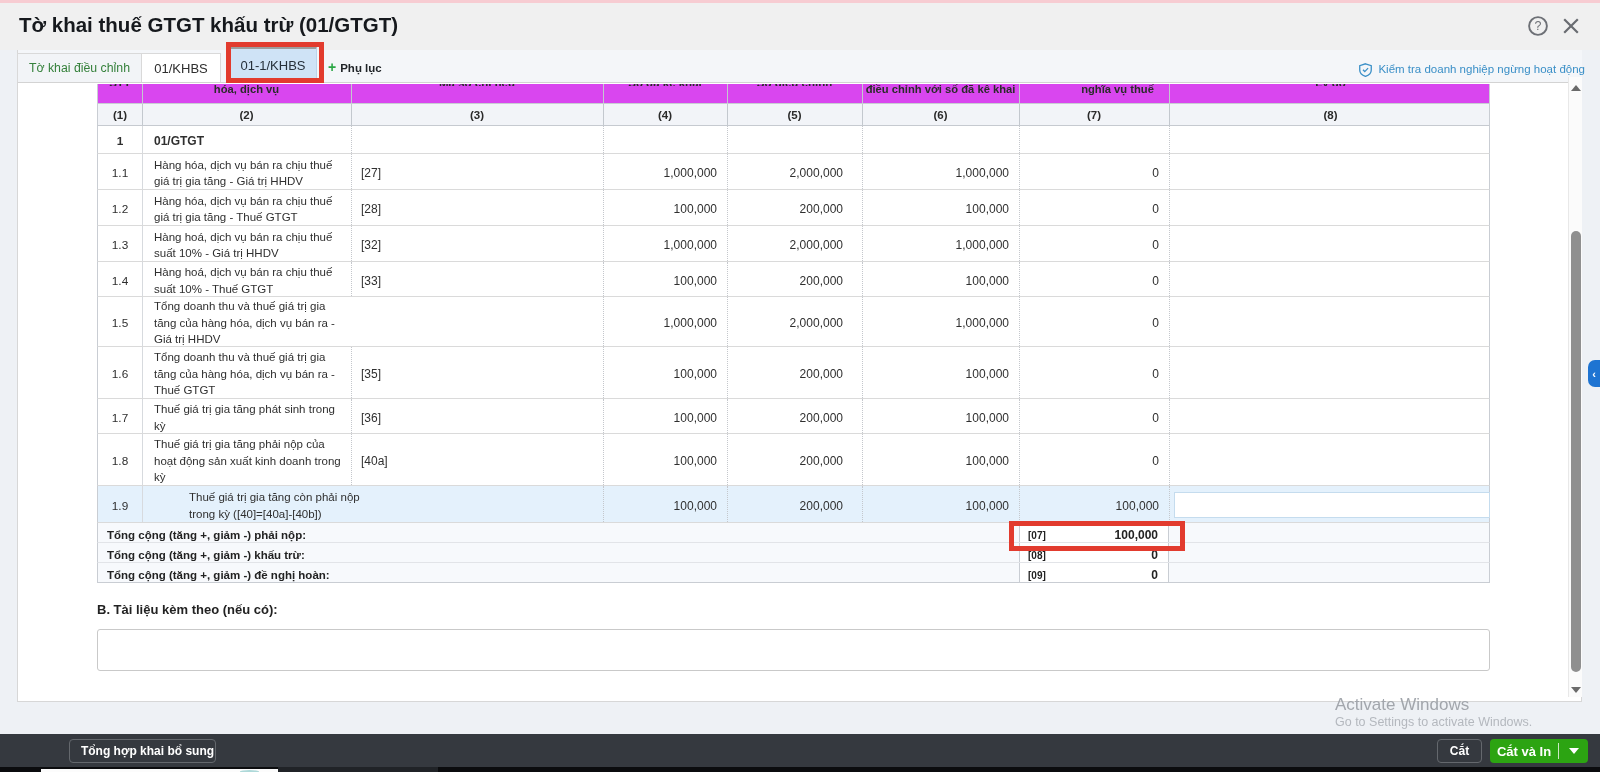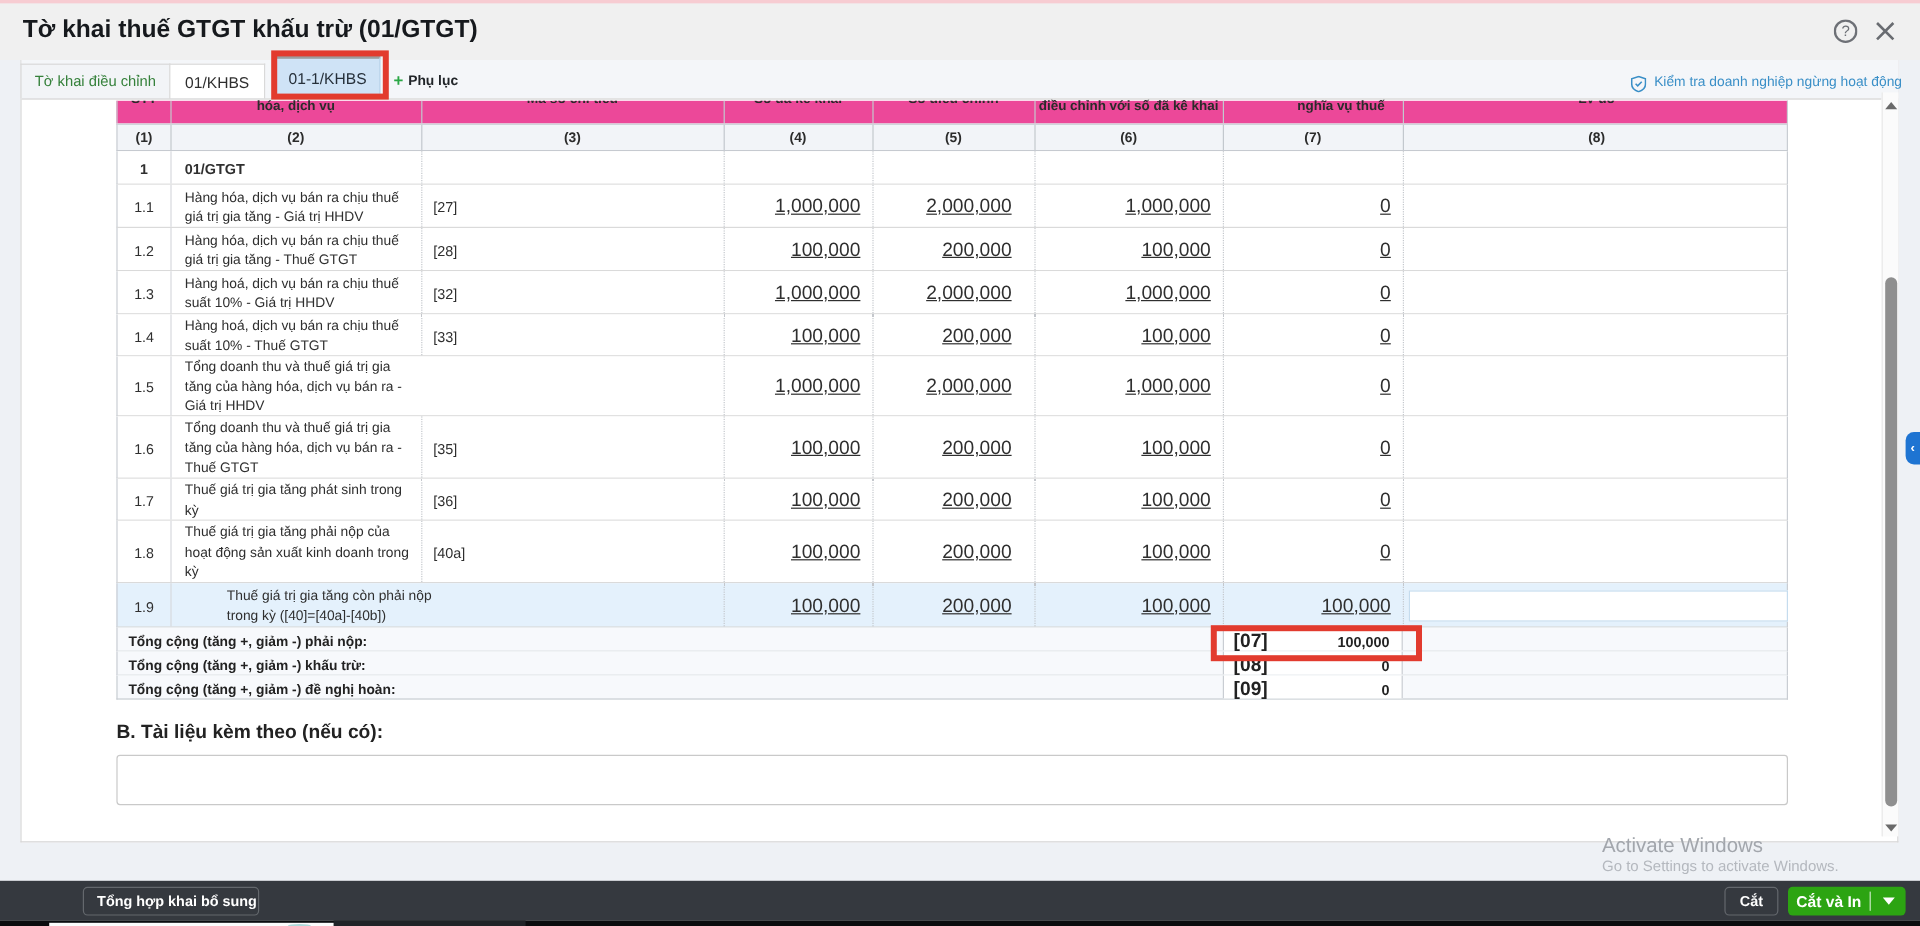--- a/index.html
+++ b/index.html
@@ -17,46 +17,46 @@
 .tab { top:53px; height:29px; font-size:13px; display:flex; align-items:center; justify-content:center; }
 #tab1 { left:17px; width:125px; background:#f2f4f7; border:1px solid #d9d9d9; border-bottom:none; color:#35813b; font-size:12.3px; }
 #tab2 { left:141px; width:80px; background:#ffffff; border:1px solid #d9d9d9; border-bottom:none; color:#2e2e2e; }
 #tab3 { left:229px; width:88px; top:46px; height:36px; background:#cfe3f6; border:1px solid #bad4eb; border-top:3px solid #9d9d9d; color:#26303a; }
 #phuluc { left:328px; top:53px; height:29px; display:flex; align-items:center; font-size:11.5px; font-weight:bold; color:#212529; }
 #phuluc .plus { color:#2aa745; font-size:14px; font-weight:bold; margin-right:4px; position:relative; top:-0.5px; }
 #checklink { top:62px; right:15px; height:14px; font-size:11.5px; color:#3a8fc7; display:flex; align-items:center; }
 #checklink svg { margin-right:6px; position:relative; top:0.5px; }
 
 #tbl-topline { left:18px; top:82px; width:1550px; height:1px; background:#d3d3d3; }
-#thead1 { left:97px; top:84px; width:1393px; height:19px; background:#ec4899; border-left:1px solid #c9cdd3; border-right:1px solid #c9cdd3; }
+#thead1 { left:97px; top:84px; width:1393px; height:19px; background:#d946ef; border-left:1px solid #c9cdd3; border-right:1px solid #c9cdd3; }
 #thead2 { left:97px; top:103px; width:1393px; height:23px; background:#f2f4f8; border-left:1px solid #c9cdd3; border-right:1px solid #c9cdd3; border-bottom:1px solid #c6cad0; border-top:1px solid #c8cdd3; }
 .hcell { position:absolute; top:0; height:22px; display:flex; align-items:center; justify-content:center; font-weight:bold; font-size:11.5px; color:#2b2b2b; }
 .hsliver { position:absolute; top:0; height:2px; overflow:hidden; }
 .hvb { position:absolute; top:0; bottom:0; width:1px; background:#c3c8ce; }
 .hsliver span { position:absolute; bottom:-3px; left:0; width:100%; text-align:center; font-weight:bold; font-size:11.5px; color:#2b2b2b; }
 .hline2 { position:absolute; top:-1px; width:100%; text-align:center; font-weight:bold; font-size:11.2px; color:#2b2b2b; white-space:nowrap; }
 
 .trow { position:absolute; left:97px; width:1393px; background:#fff; border-bottom:1px solid #dadada; border-left:1px solid #c9cdd3; border-right:1px solid #c9cdd3; }
 .cell { position:absolute; top:0; bottom:0; display:flex; align-items:center; font-size:13px; color:#2f2f2f; padding-top:3px; }
 .cnum { justify-content:center; font-size:11.8px; }
 .cdesc { padding:3px 2px 0 11px; line-height:16.5px; font-size:11.5px; }
 .ccode { padding-left:9px; font-size:12px; }
-.cval { justify-content:flex-end; padding-right:10px; font-size:16px;text-decoration:underline; }
+.cval { justify-content:flex-end; padding-right:10px; font-size:12px; }
 .vb { border-left:1px dotted #c4c7cc; }
 .vbs { border-left:1px solid #d7dade; }
 
 .tot { position:absolute; left:97px; width:1393px; height:20px; background:#f7f9fc; border-bottom:1px solid #e2e4e8; border-left:1px solid #c9cdd3; border-right:1px solid #c9cdd3; }
 .tot .lbl { position:absolute; left:9px; top:0; bottom:0; padding-top:5px; display:flex; align-items:center; font-size:11.5px; font-weight:bold; color:#222; }
 .tot .c7 { position:absolute; left:921px; width:150px; top:0; bottom:0; background:#fff; border-left:1px solid #c9cdd3; border-right:1px solid #c9cdd3; }
-.tot .c7 .code { position:absolute; left:8px; top:0; bottom:0; padding-top:5px; display:flex; align-items:center; font-size:16px; font-weight:bold; color:#222; }
+.tot .c7 .code { position:absolute; left:8px; top:0; bottom:0; padding-top:5px; display:flex; align-items:center; font-size:10px; font-weight:bold; color:#222; }
 .tot .c7 .val { position:absolute; right:10px; top:0; bottom:0; padding-top:5px; display:flex; align-items:center; font-size:12px; font-weight:bold; color:#222; }
 
 .redbox { position:absolute; border:4px solid #e23b2e; }
 
-#bsec { left:97px; top:602px; font-size:16px; font-weight:bold; color:#222; }
+#bsec { left:97px; top:602px; font-size:13px; font-weight:bold; color:#222; }
 #bigbox { left:97px; top:629px; width:1393px; height:42px; background:#fff; border:1px solid #c9c9c9; border-radius:3px; }
 
 #wm1 { left:1335px; top:695px; font-size:17px; color:#a2a6ac; }
 #wm2 { left:1335px; top:715px; font-size:12.5px; color:#b4b8be; }
 
 #footer { left:0; top:734px; width:1600px; height:33px; background:#35393f; }
 .fbtn { position:absolute; top:5px; height:24px; border:1px solid #64686d; border-radius:4px; color:#fff; font-size:12px; font-weight:bold; display:flex; align-items:center; justify-content:center; background:#35393f; white-space:nowrap; }
 #btn-huy { left:14px; width:49px; }
 #btn-tonghop { left:69px; width:147px;padding-left:10px; }
 #btn-cat { left:1437px; width:45px; }

